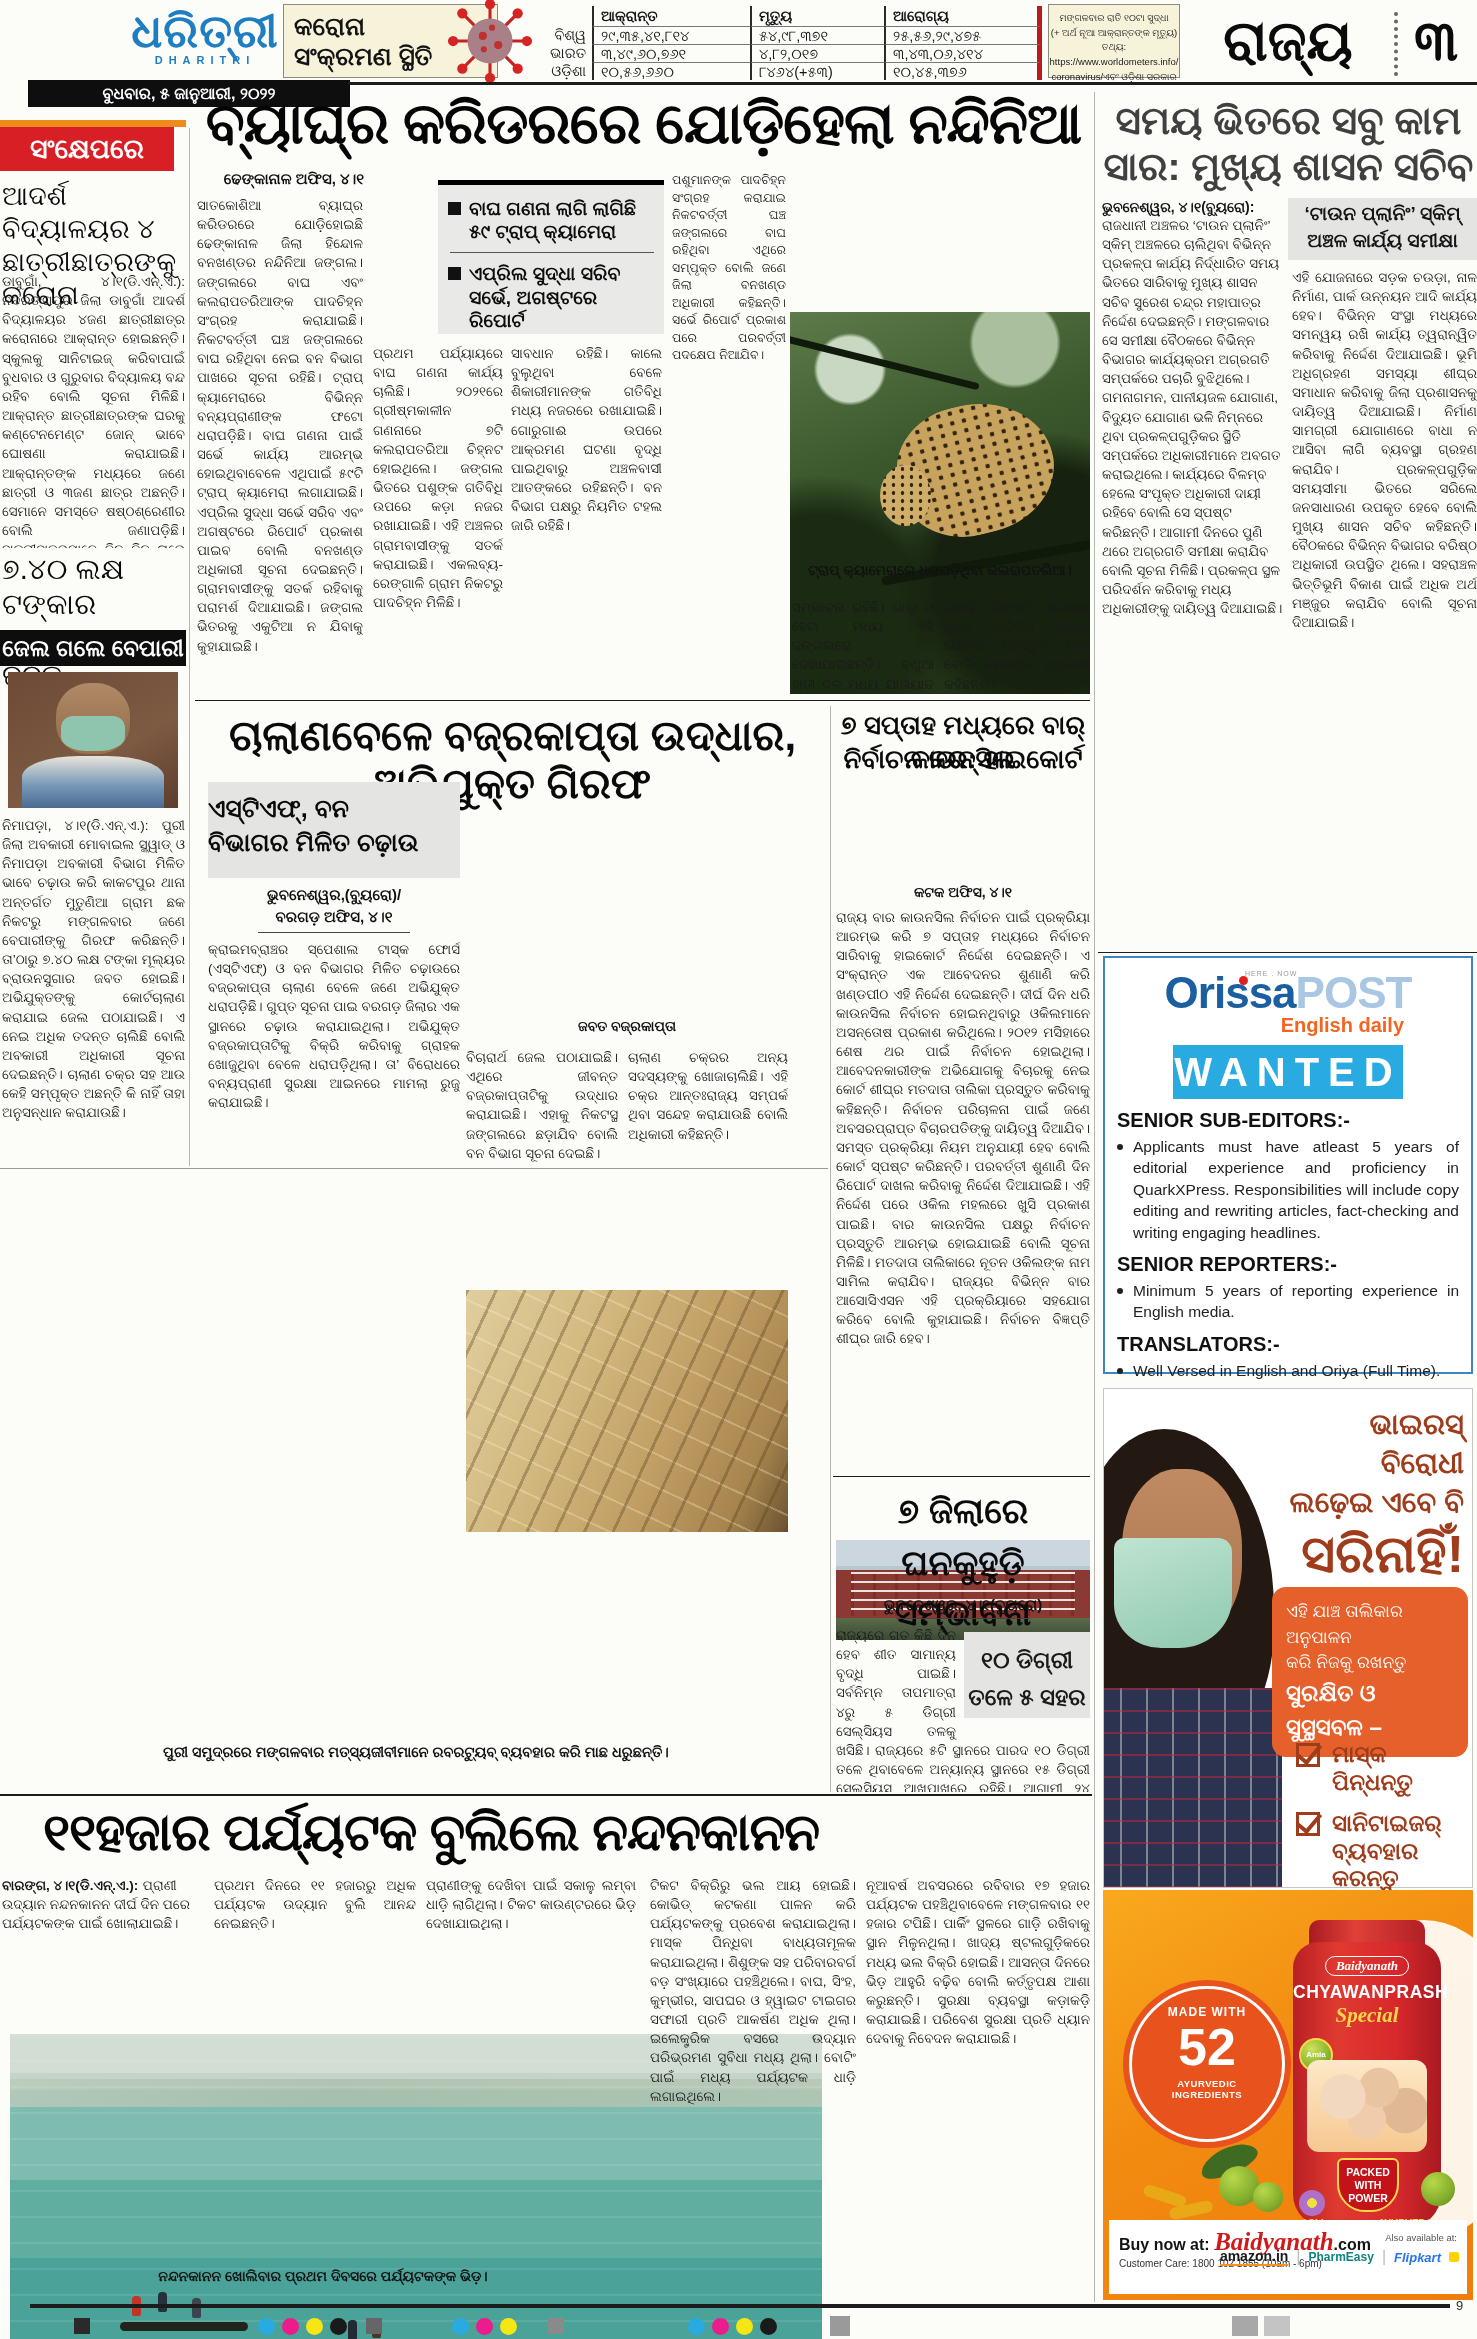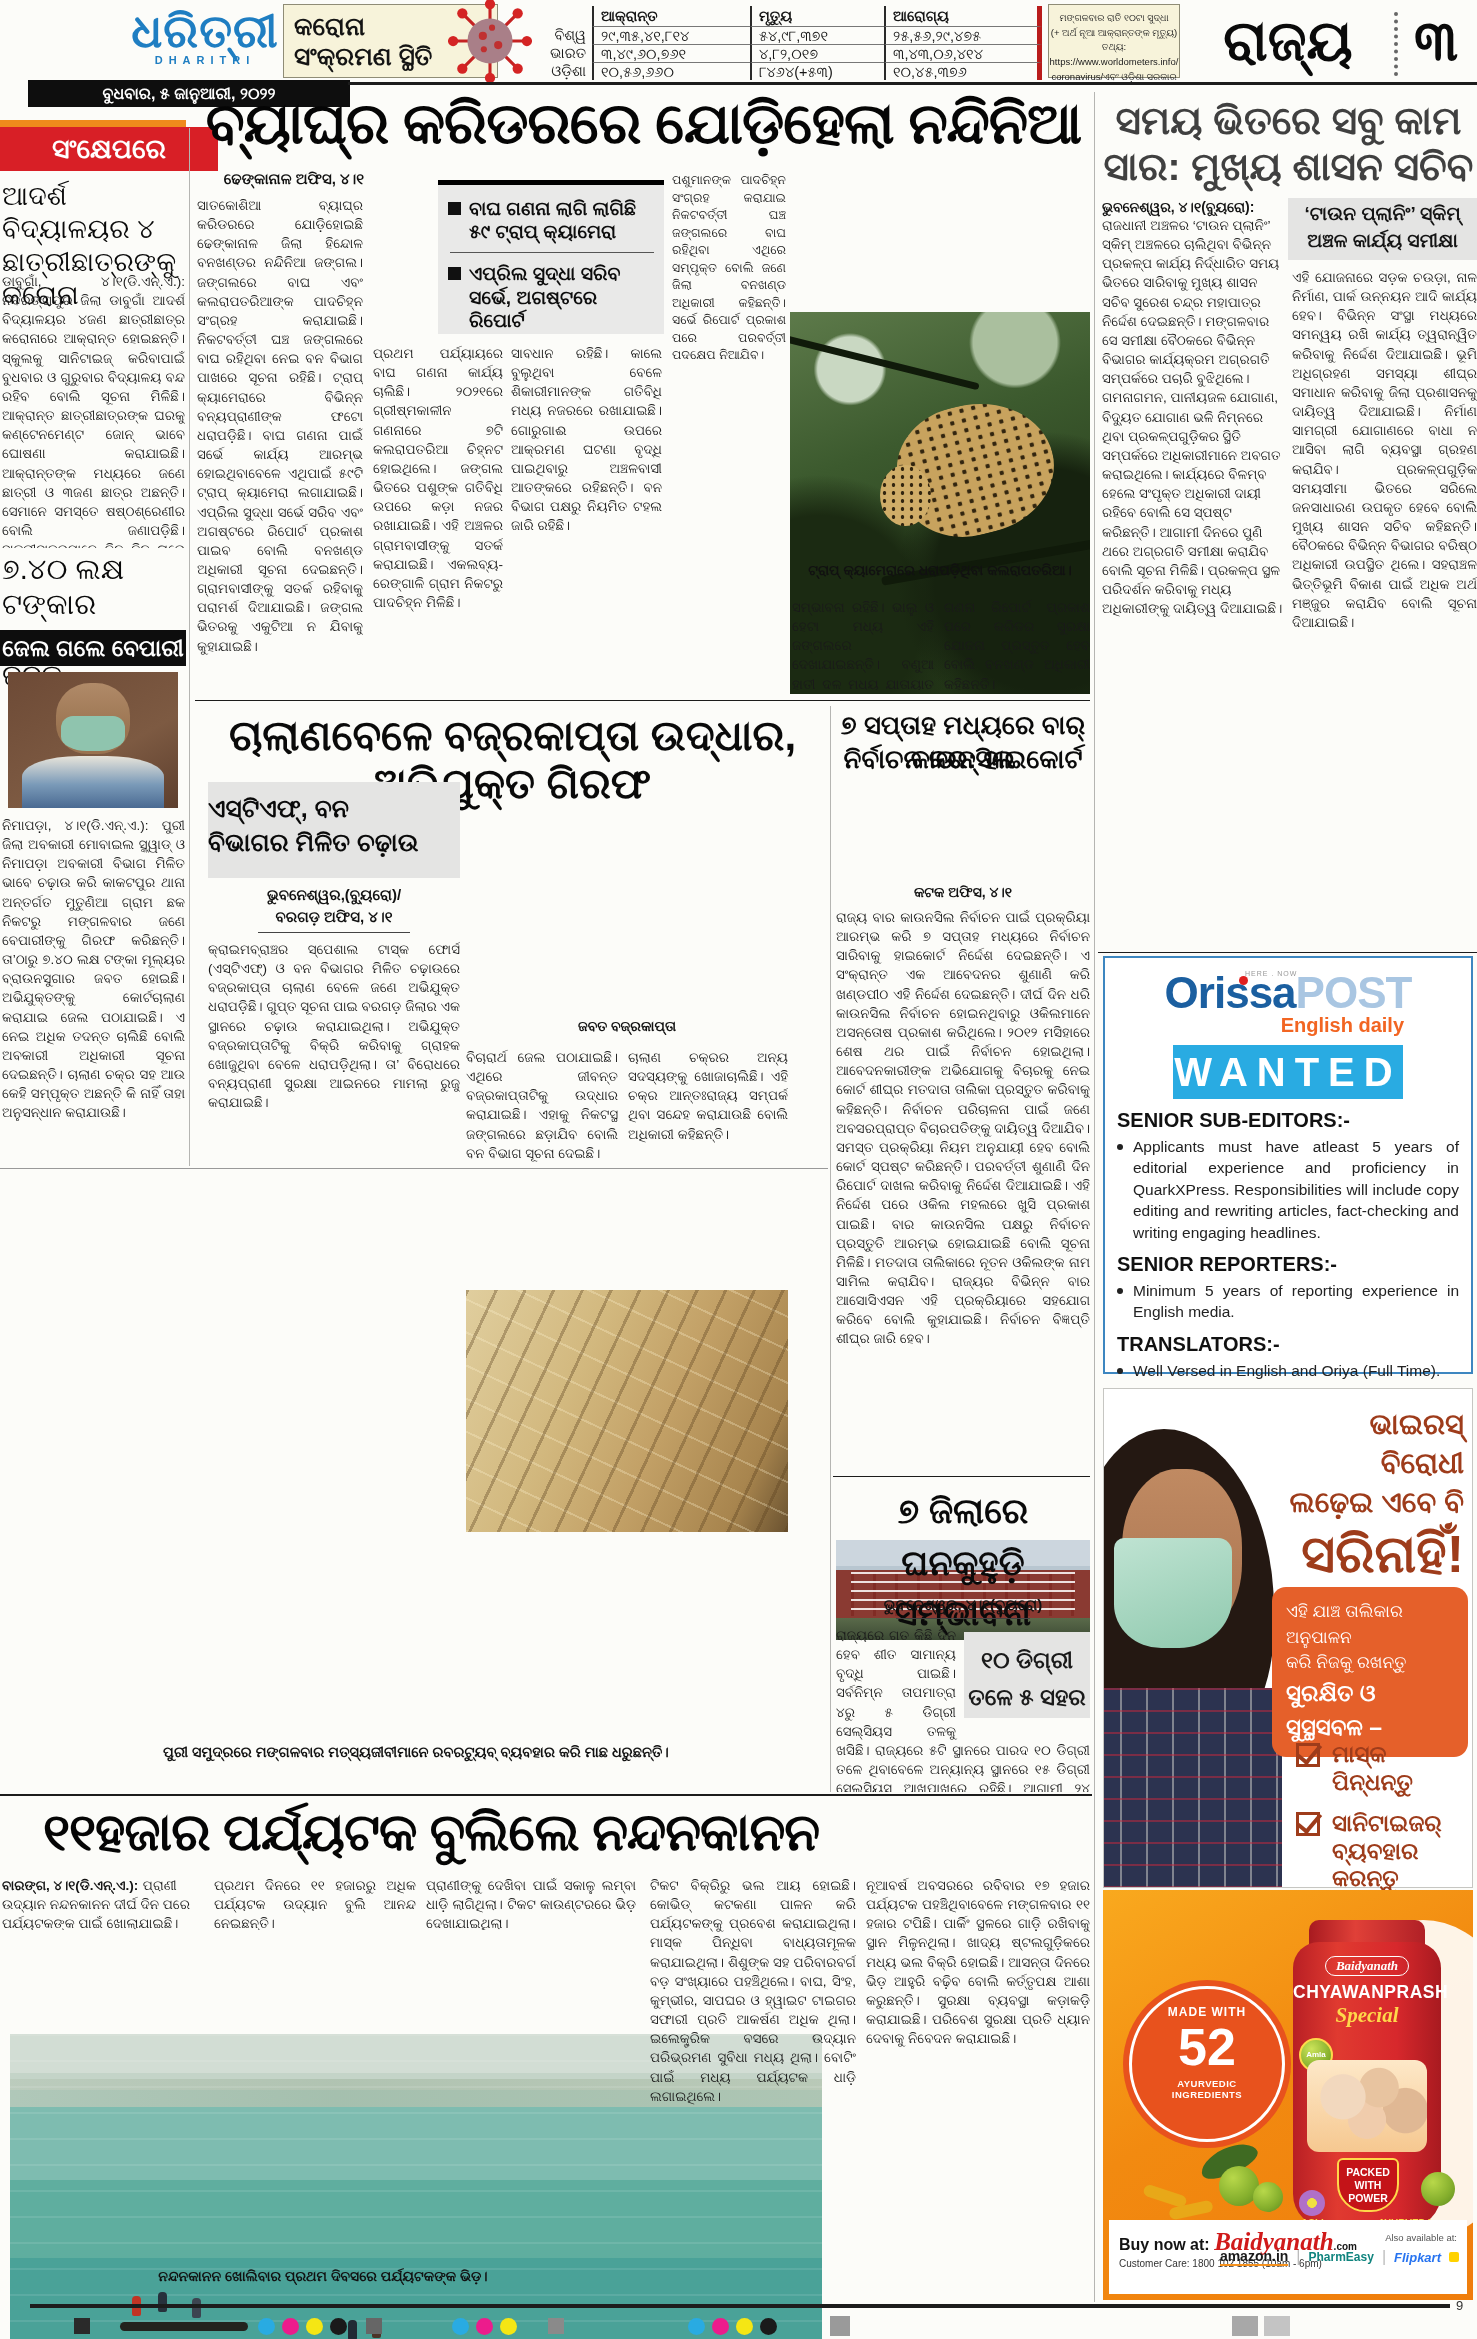--- a/index.html
+++ b/index.html
@@ -183,21 +183,21 @@
     <div>ତଥ୍ୟ: https://www.worldometers.info/</div>
     <div>coronavirus/ଏବଂ ଓଡ଼ିଶା ସରକାର</div>
   </div>
 
   <div class="abs section-big c" style="left:1195px;top:8px;width:186px">ରାଜ୍ୟ</div>
   <div class="abs dotsep" style="left:1394px;top:12px;height:64px"></div>
   <div class="abs section-big c" style="left:1400px;top:8px;width:72px">୩</div>
   <div class="abs hrule" style="left:348px;top:82px;width:1129px;height:3px"></div>
 
   <div class="abs orangebar" style="left:0;top:120px;width:186px;height:7px"></div>
-  <div class="abs redtab" style="left:0;top:127px;width:218px;height:44px">ସଂକ୍ଷେପରେ</div>
+  <div class="abs redtab" style="left:0;top:127px;width:174px;height:44px">ସଂକ୍ଷେପରେ</div>
 
   <div class="abs brief-h" style="left:2px;top:180px;width:183px;height:88px">ଆଦର୍ଶ ବିଦ୍ୟାଳୟର ୪ ଛାତ୍ରୀଛାତ୍ରଙ୍କୁ କରୋନା</div>
   <div class="abs body-txt" style="left:2px;top:272px;width:183px;height:276px">ଡାବୁଗାଁ, ୪।୧(ଡି.ଏନ୍.ଏ.): ନବରଙ୍ଗପୁର ଜିଲା ଡାବୁଗାଁ ଆଦର୍ଶ ବିଦ୍ୟାଳୟର ୪ଜଣ ଛାତ୍ରୀଛାତ୍ର କରୋନାରେ ଆକ୍ରାନ୍ତ ହୋଇଛନ୍ତି। ସ୍କୁଲକୁ ସାନିଟାଇଜ୍ କରିବାପାଇଁ ବୁଧବାର ଓ ଗୁରୁବାର ବିଦ୍ୟାଳୟ ବନ୍ଦ ରହିବ ବୋଲି ସୂଚନା ମିଳିଛି। ଆକ୍ରାନ୍ତ ଛାତ୍ରୀଛାତ୍ରଙ୍କ ଘରକୁ କଣ୍ଟେନମେଣ୍ଟ ଜୋନ୍ ଭାବେ ଘୋଷଣା କରାଯାଇଛି। ଆକ୍ରାନ୍ତଙ୍କ ମଧ୍ୟରେ ଜଣେ ଛାତ୍ରୀ ଓ ୩ଜଣ ଛାତ୍ର ଅଛନ୍ତି। ସେମାନେ ସମସ୍ତେ ଷଷ୍ଠଶ୍ରେଣୀର ବୋଲି ଜଣାପଡ଼ିଛି। ଛାତ୍ରୀଛାତ୍ରମାନେ ନିଜ ନିଜ ଘରେ ସଙ୍ଗରୋଧରେ ରହି ଚିକିତ୍ସିତ ହେଉଛନ୍ତି। ସେମାନଙ୍କ ସ୍ୱାସ୍ଥ୍ୟାବସ୍ଥା ଭଲଥିବା ଜଣାପଡ଼ିଛି।</div>
 
   <div class="abs brief-h" style="left:2px;top:552px;width:183px;height:76px;font-size:29px">୭.୪୦ ଲକ୍ଷ ଟଙ୍କାର ବ୍ରାଉନସୁଗାର ଜବତ</div>
   <div class="abs kicker" style="left:0;top:630px;width:186px;height:36px">ଜେଲ ଗଲେ ବେପାରୀ</div>
 
   <div class="abs photo ph-man" style="left:8px;top:672px;width:170px;height:136px">
     <div class="man-shirt"></div>
     <div class="man-head"></div>
@@ -423,21 +423,21 @@
     <div class="leafy" style="left:96px;top:258px"></div>
     <div class="amla" style="left:116px;top:276px"></div>
     <div class="amla" style="left:150px;top:292px;width:30px;height:30px"></div>
     <div class="turm" style="left:40px;top:300px"></div>
     <div class="turm" style="left:66px;top:314px;transform:rotate(-12deg)"></div>
     <div class="flower" style="left:196px;top:300px"></div>
     <div class="amla" style="right:18px;top:282px;width:34px;height:34px"></div>
     <div class="bd-foot">
       <div>
         <span style="font-size:16px;font-weight:bold">Buy now at:</span>
-        <span style="font-size:25px;font-weight:bold;font-style:italic;color:#d01a1a;font-family:'Liberation Serif','DejaVu Serif',serif">Baidyanath</span><span style="font-size:10px;font-weight:bold">.com</span>
+        <span style="font-size:25px;font-weight:bold;font-style:italic;color:#d01a1a;font-family:'Liberation Serif','DejaVu Serif',serif">Baidyanath</span><span style="font-size:16px;font-weight:bold">.com</span>
         <span style="float:right;font-size:9.5px;color:#555;margin-top:4px">Also available at:</span>
       </div>
       <div style="font-size:10px;color:#333;margin-top:2px">Customer Care: 1800 102 1855 (10am - 6pm)</div>
       <div style="position:absolute;right:8px;top:28px;display:flex;gap:8px;align-items:center">
         <span style="font-size:14px;font-weight:bold;color:#1a1a1a;border-bottom:2px solid #f6921e">amazon.in</span>
         <span style="color:#bbb">|</span>
         <span style="font-size:12px;font-weight:bold;color:#10847e">PharmEasy</span>
         <span style="color:#bbb">|</span>
         <span style="font-size:13px;font-weight:bold;font-style:italic;color:#2874f0">Flipkart</span>
         <span style="width:10px;height:10px;background:#ffd200;display:inline-block;border-radius:2px"></span>

